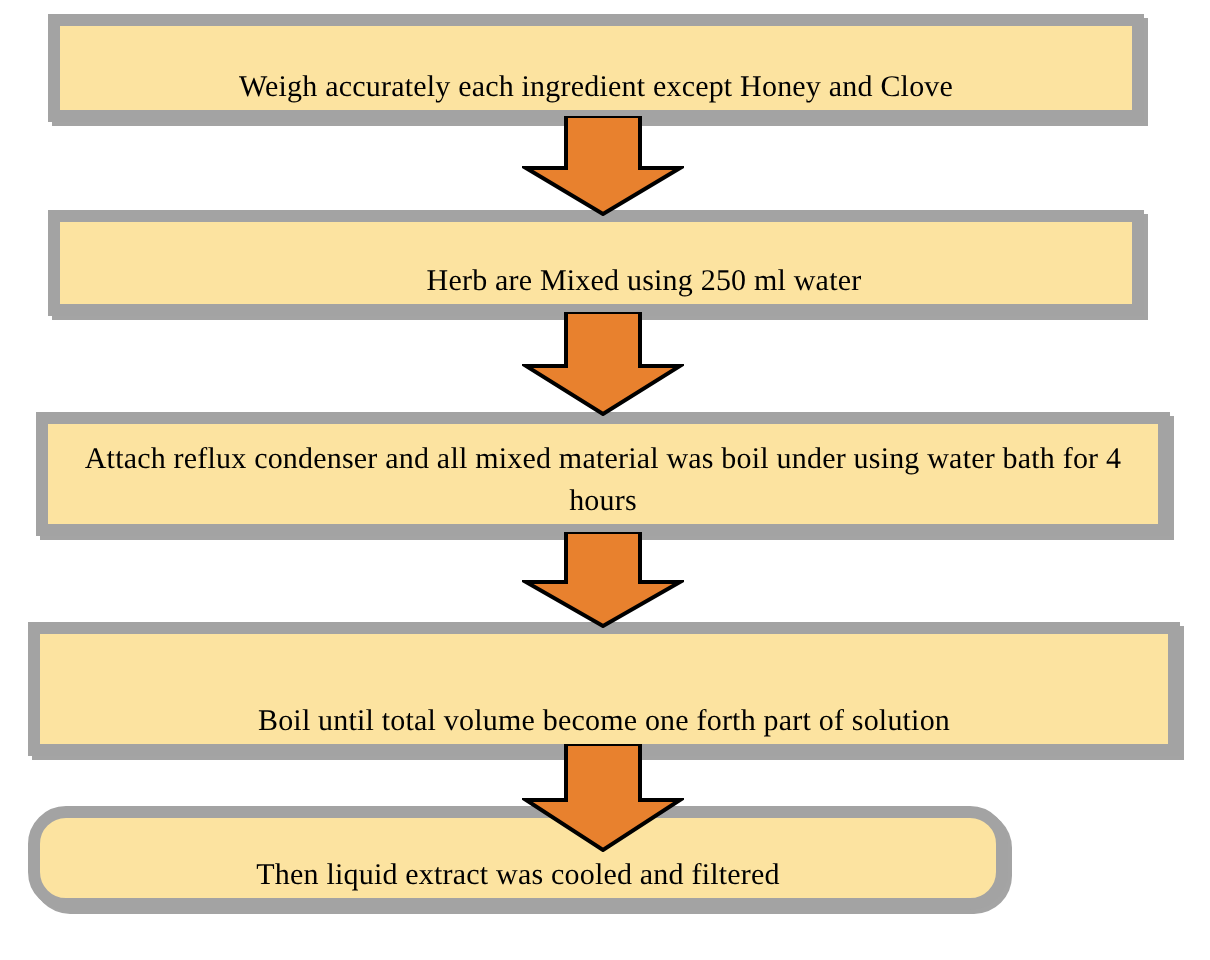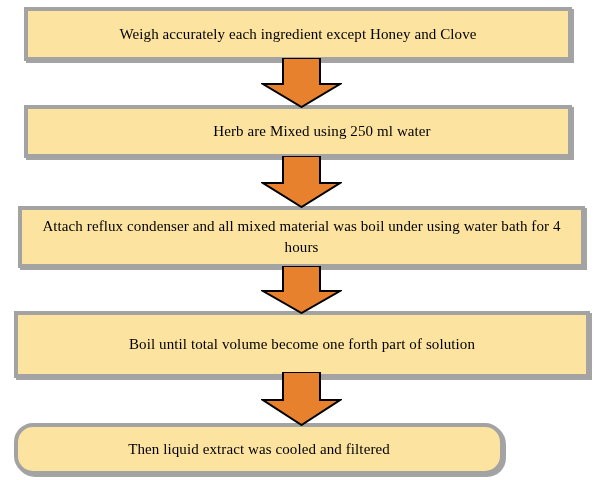--- a/index.html
+++ b/index.html
@@ -19,24 +19,24 @@
     position: absolute;
     left: 0; top: 0;
     width: 605px;
     height: 480px;
   }
 
   .node {
     position: absolute;
     box-sizing: border-box;
     background: #fce3a0;
-    border: 4px solid #a3a3a3;
+    border: 6px solid #a3a3a3;
     box-shadow: 2px 2px 0 rgba(90,90,90,0.55);
     display: flex;
-    align-items: center;
+    align-items: flex-end;
     justify-content: center;
     z-index: 1;
   }
 
   .node-label {
     display: block;
     width: 100%;
     text-align: center;
     color: #000000;
     font-size: 15px;
@@ -50,21 +50,21 @@
     position: absolute;
     z-index: 2;
   }
   .arrow svg { display: block; }
 
   
   .n0 { left: 24px;  top: 7px;   width: 548px; height: 54px; }
   .n1 { left: 24px;  top: 105px; width: 548px; height: 53px; padding-left: 48px; }
   .n2 { left: 18px;  top: 206px; width: 567px; height: 62px; }
   .n3 { left: 14px;  top: 311px; width: 576px; height: 67px; }
-  .n4 { left: 14px;  top: 423px; width: 490px; height: 52px; border-radius: 19px; }
+  .n4 { left: 14px;  top: 403px; width: 490px; height: 52px; border-radius: 19px; }
 
   
   .a0 { left: 261px; top: 58px;  width: 81px; height: 50px; }
   .a1 { left: 261px; top: 156px; width: 81px; height: 52px; }
   .a2 { left: 261px; top: 266px; width: 81px; height: 48px; }
   .a3 { left: 261px; top: 372px; width: 81px; height: 54px; }
 </style>
 </head>
 <body>
 

